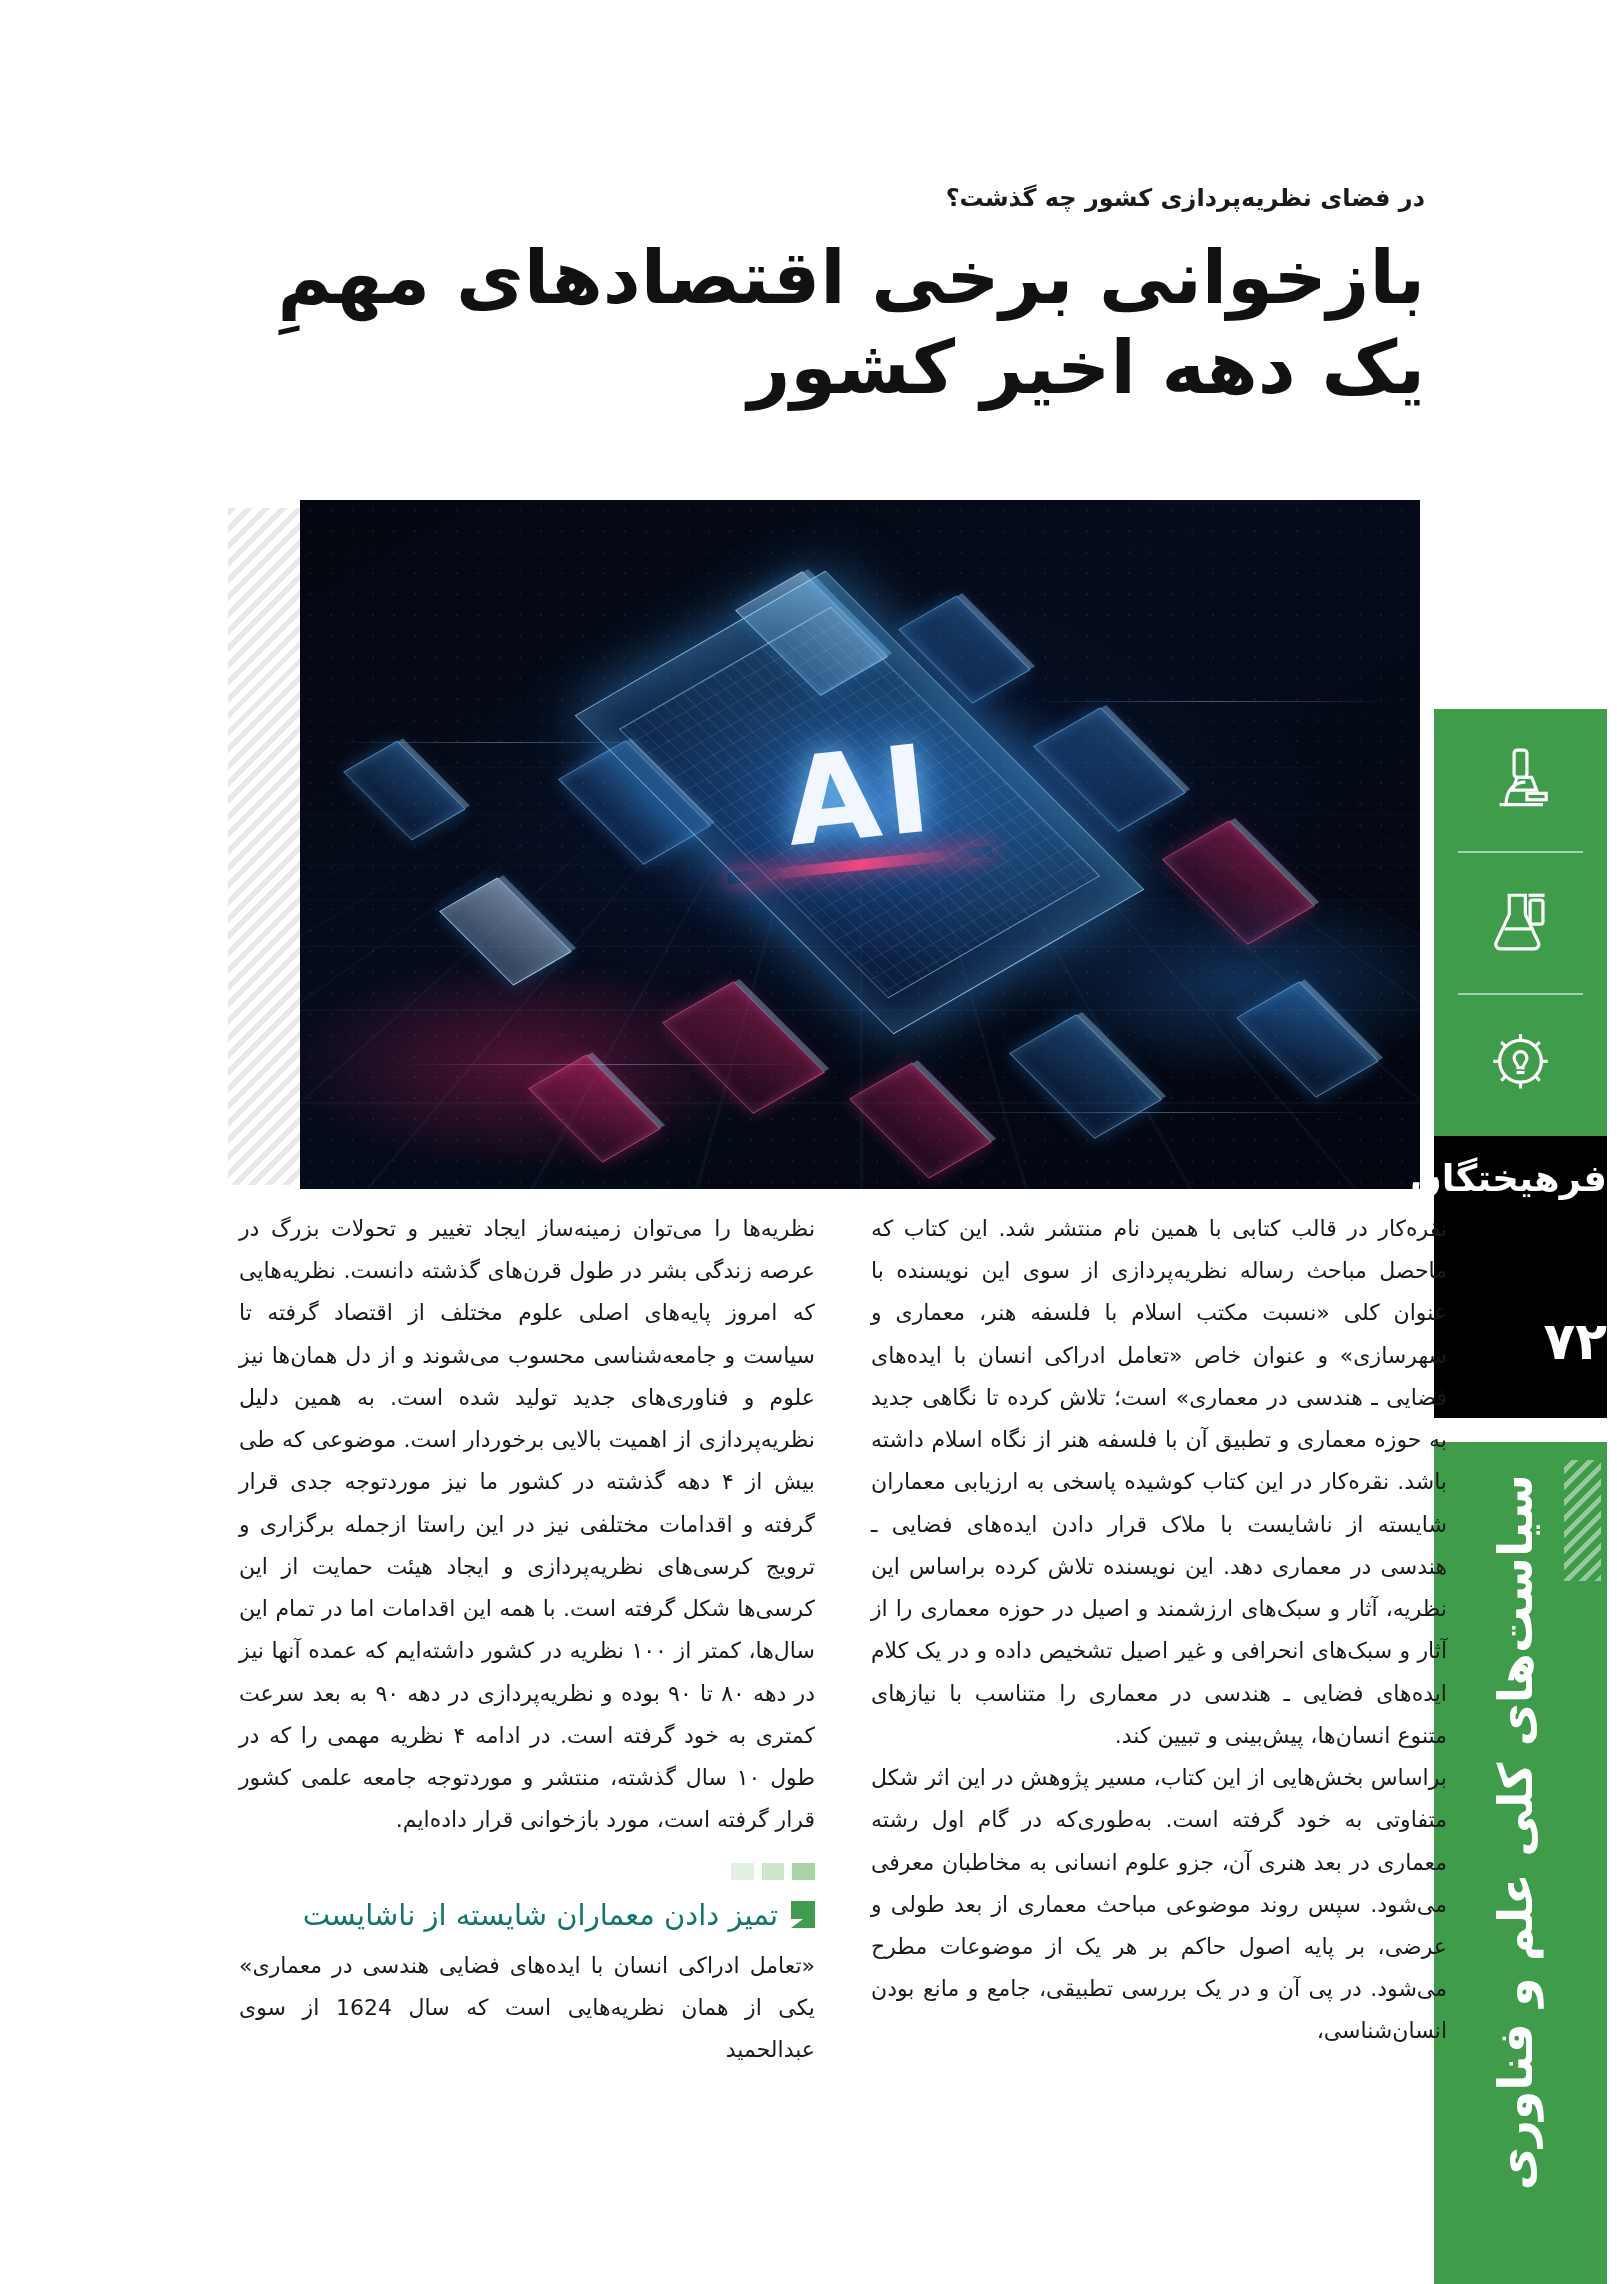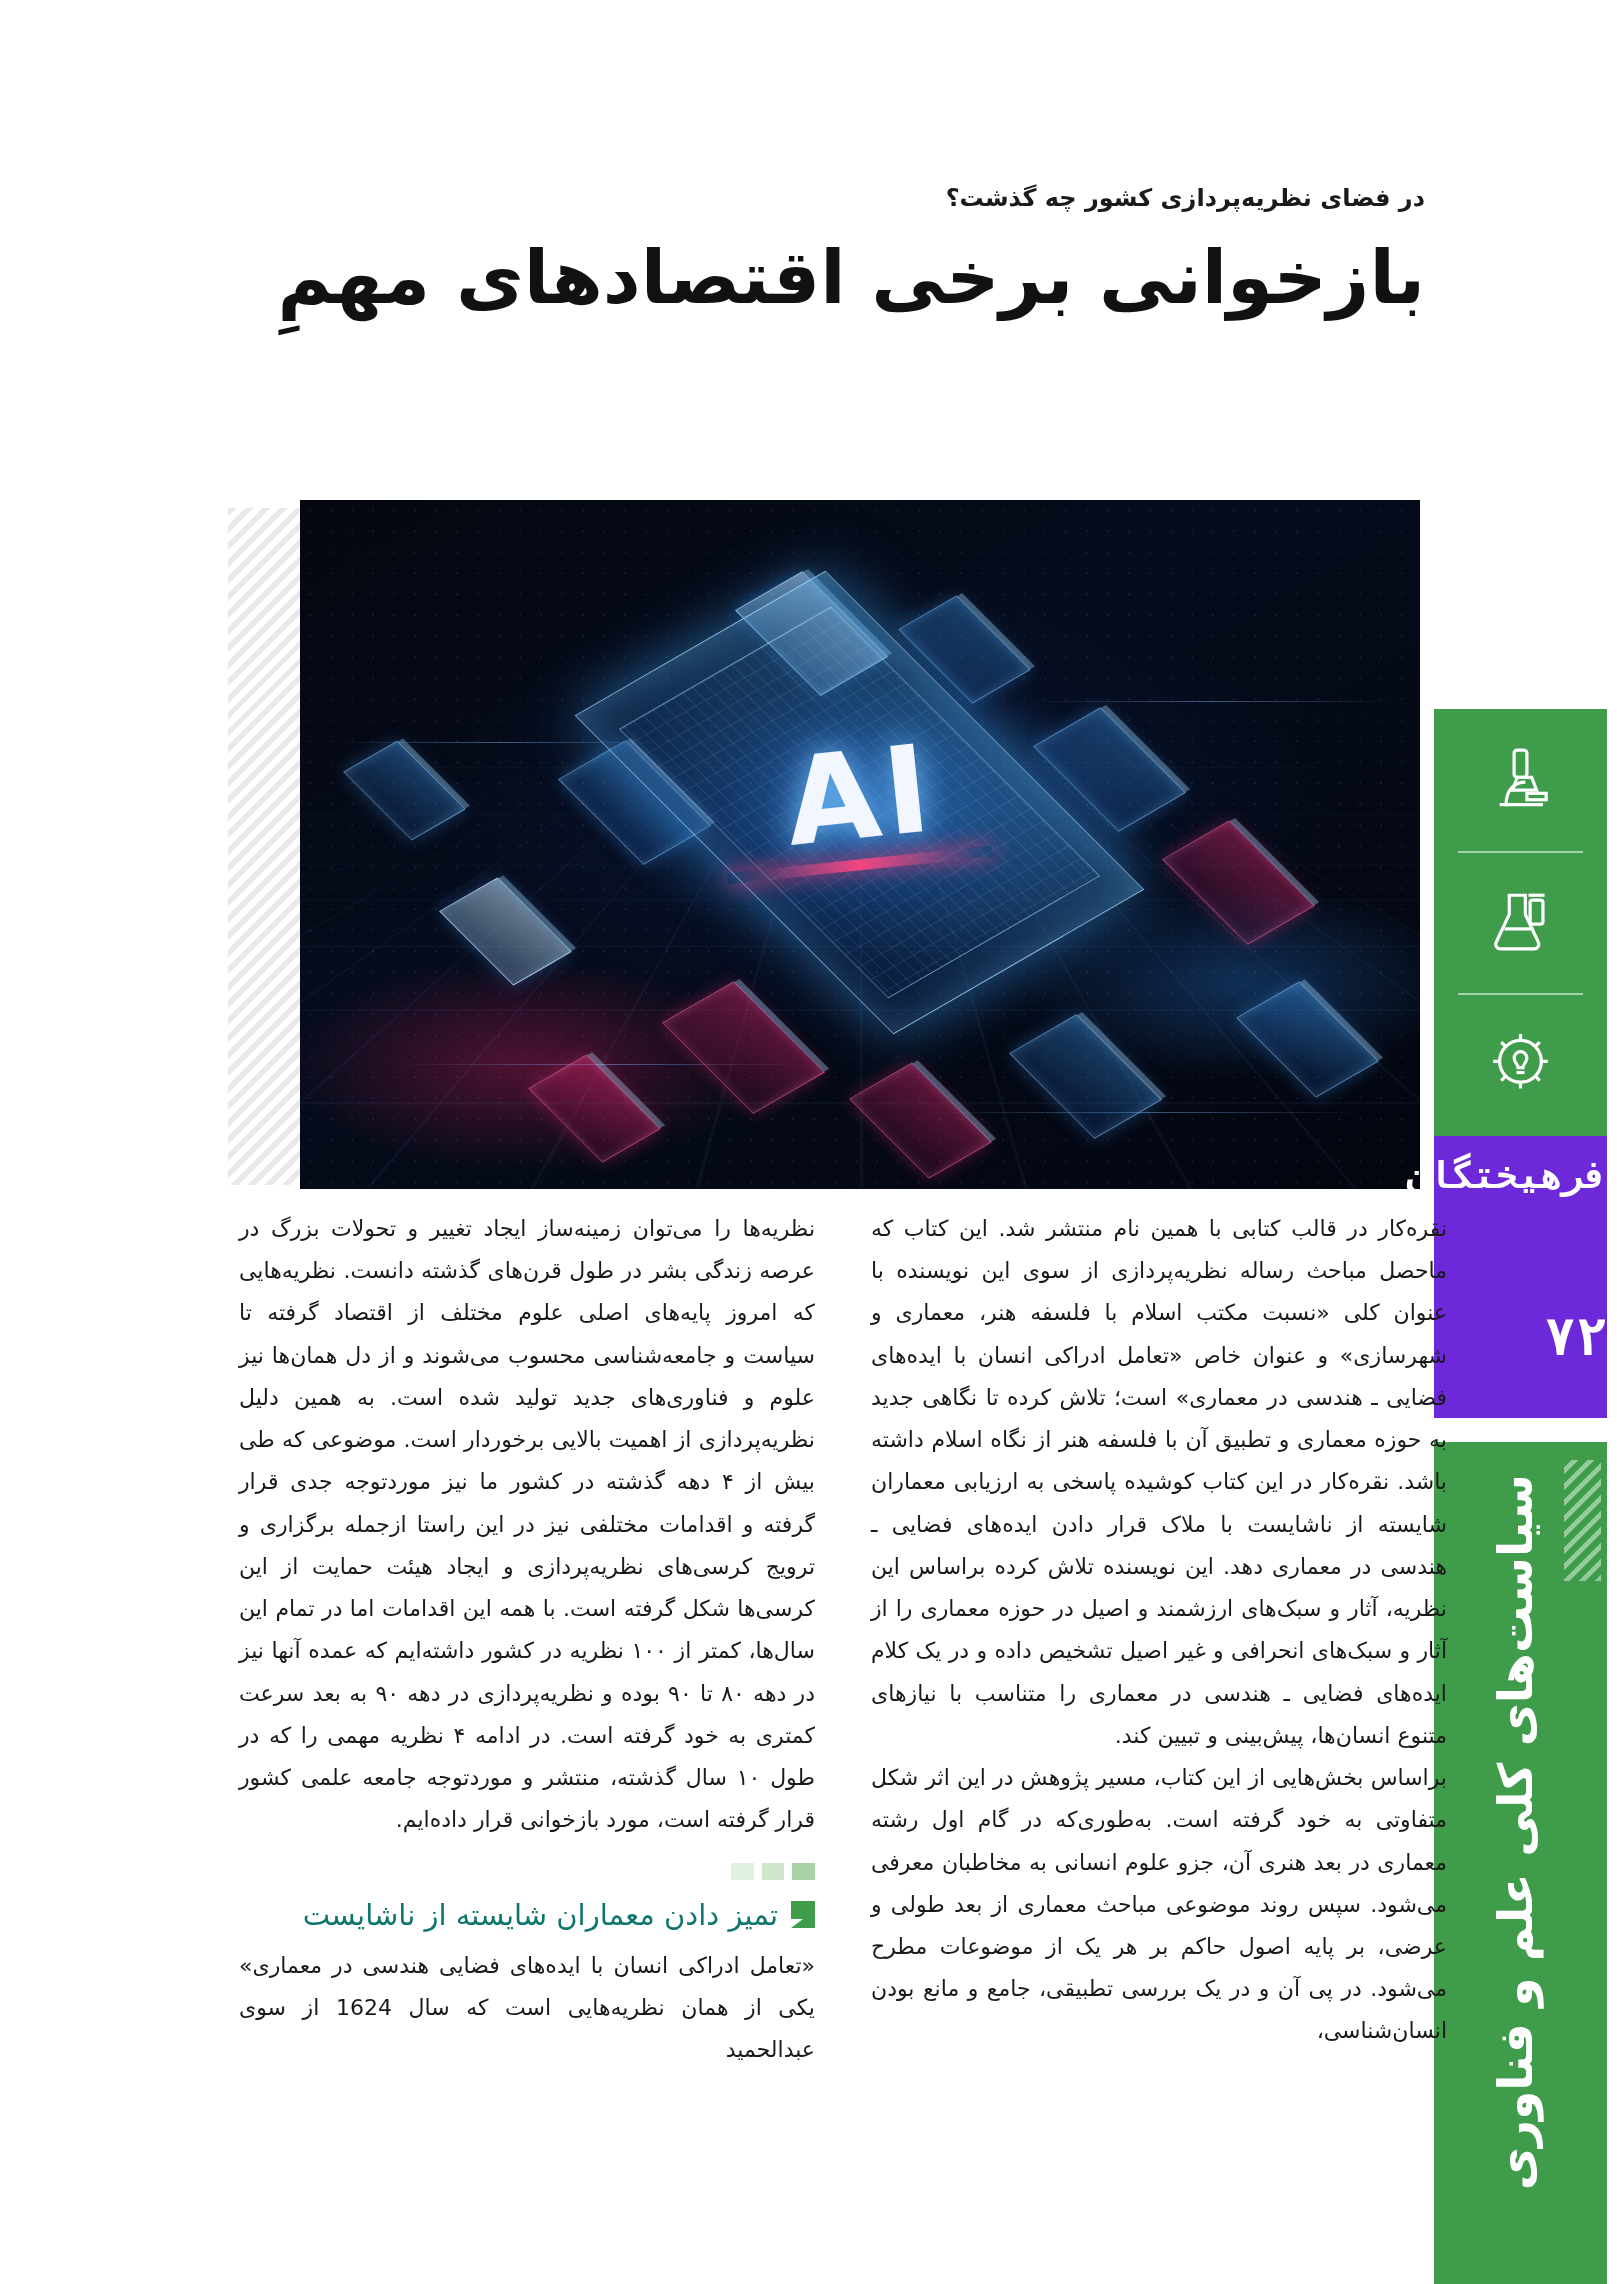--- a/index.html
+++ b/index.html
@@ -185,23 +185,22 @@
     height: 1.6px;
     background: rgba(255,255,255,0.55);
   }
   .tab-icons svg { display: block; }
   .brand-block {
     position: absolute;
     left: 1426px;
     top: 1136px;
     width: 173px;
     height: 282px;
-    background: #6d28d9;
+    background: #000000;
     color: #ffffff;
-    font-family: Liberation Mono, monospace;
   }
   .brand-logo {
     position: absolute;
     top: 24px; left: 0; right: 0;
     text-align: center;
     font-size: 37px;
     font-weight: bold;
     line-height: 1;
     letter-spacing: -1.6px;
   }
@@ -314,20 +313,21 @@
 </style>
 </head>
 <body>
 
 <div class="page">
 
   <div class="kicker">در فضای نظریه‌پردازی کشور چه گذشت؟</div>
 
   <div class="headline">
     <span class="l1">بازخوانی برخی اقتصاد‌های مهمِ</span>
+    <span class="l2">یک دهه اخیر کشور</span>
   </div>
 
   <div class="hero-wrap">
     <div class="hero-stripes"></div>
     <div class="hero-img">
       <div class="bgdeep"></div>
       <div class="grid"></div>
       <div class="dots"></div>
 
       <div class="hline" style="left:32px;top:242px;width:338px;"></div>

